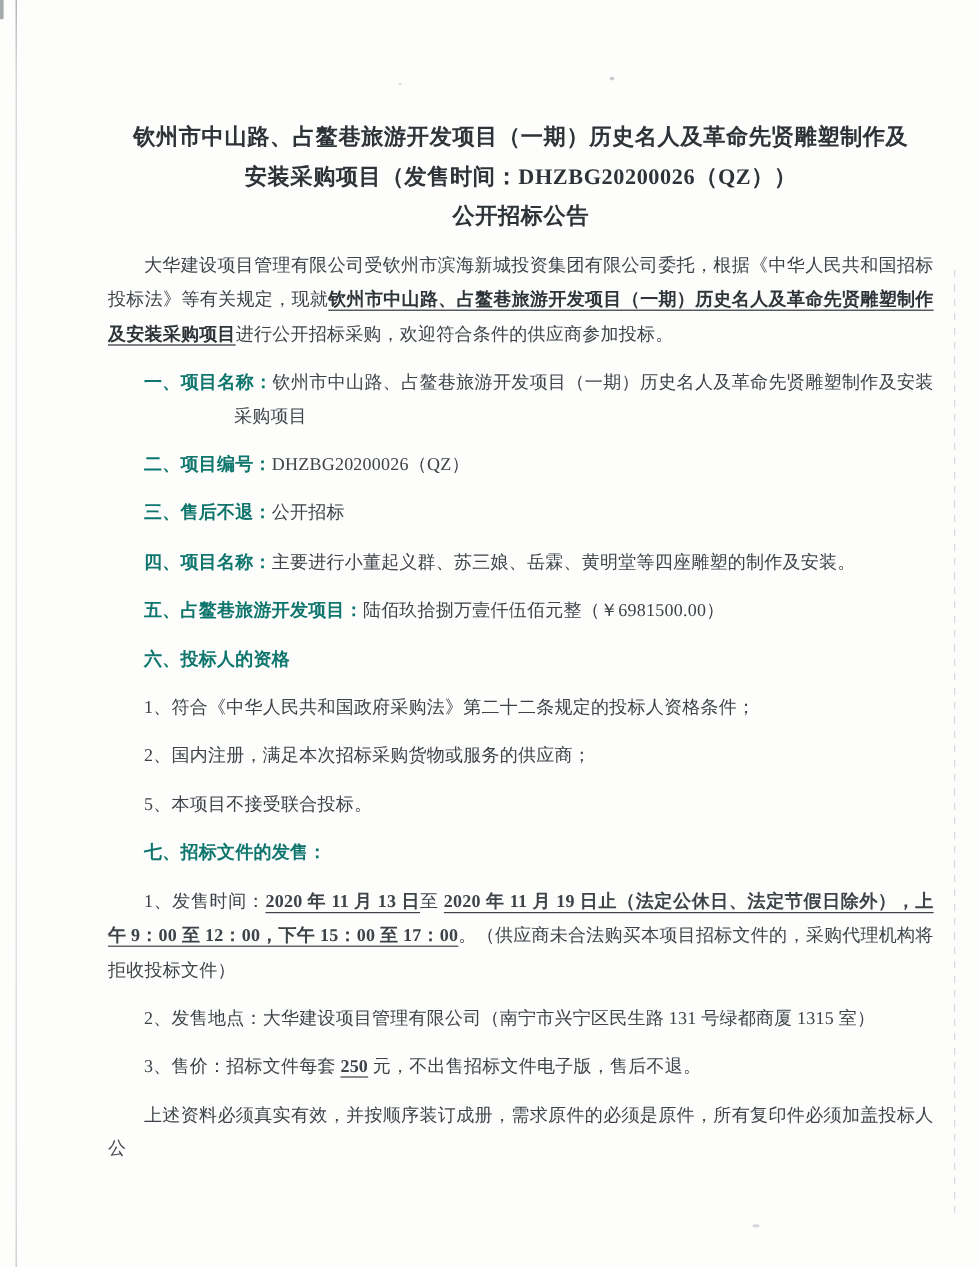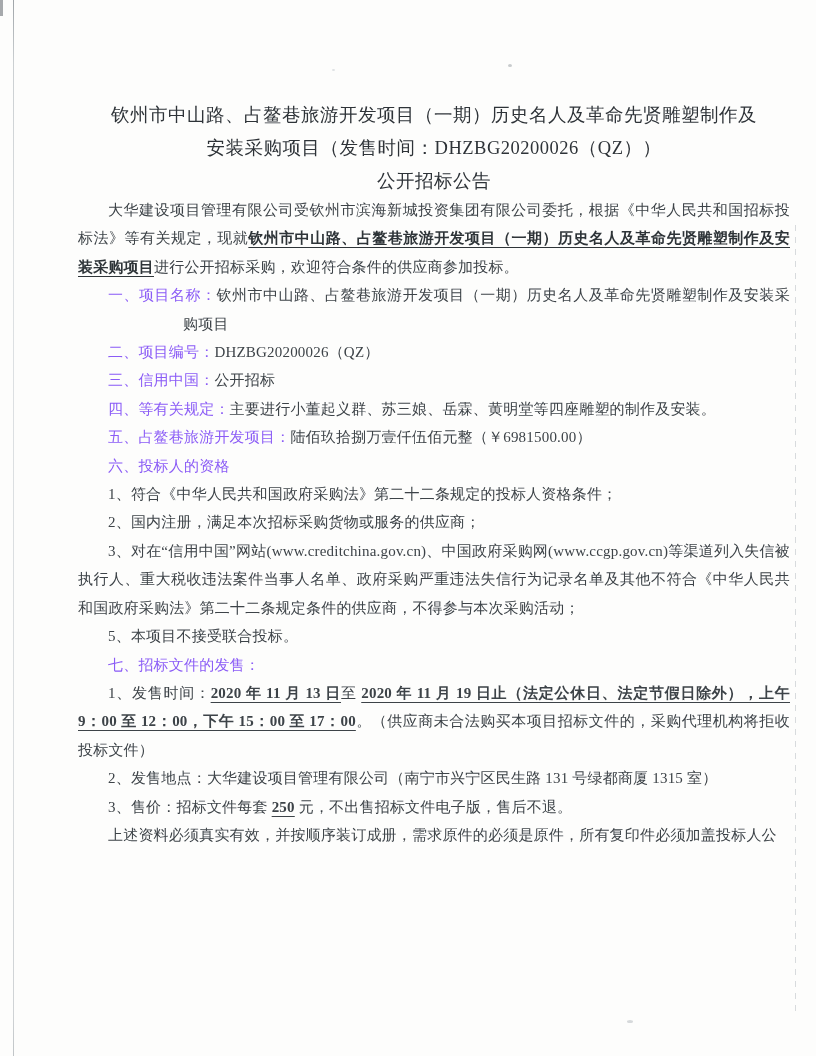--- a/index.html
+++ b/index.html
@@ -11,26 +11,26 @@
     background:linear-gradient(to bottom,#8f959a 0%,#c2c7ca 6%,#d7dbde 25%,#d3d7da 70%,#c7cbce 96%,#b6bbbe 100%);
     opacity:.85;}
   .scan-line-right{position:absolute;left:795px;top:225px;width:1px;height:790px;
     background:repeating-linear-gradient(to bottom,#ced2d5 0 6px,transparent 6px 12px);opacity:.8;}
   .scan-notch{position:absolute;left:0;top:0;width:3px;height:16px;background:#80858a;opacity:.7;}
   .speck1{position:absolute;left:508px;top:64px;width:4px;height:3px;background:#c8cbcd;border-radius:50%;}
   .speck2{position:absolute;left:627px;top:1020px;width:6px;height:3px;background:#d6d9db;border-radius:50%;}
   .speck3{position:absolute;left:332px;top:69px;width:3px;height:2px;background:#dfe2e4;border-radius:50%;}
   
   .doc-title{position:absolute;left:78px;top:99px;width:712px;text-align:center;
-    font-size:18.5px;font-weight:normal;line-height:33px;color:#2e3338;letter-spacing:.5px;}
+    font-size:18.5px;font-weight:bold;line-height:33px;color:#2e3338;letter-spacing:.5px;}
   .doc-body{position:absolute;left:78px;top:196px;width:712px;font-size:15px;line-height:28.4px;
     text-align:justify;text-justify:inter-character;color:#3d4348;letter-spacing:.2px;}
-  .para{margin:0;text-indent:2em;}
+  .para{margin:12px;text-indent:2em;}
   .para.hang{padding-left:7em;text-indent:-5em;}
-  .b{font-weight:normal;color:#8b5cf6;}
+  .b{font-weight:bold;color:#0f766e;}
   .u{text-decoration:underline;text-underline-offset:4px;text-decoration-thickness:1px;font-weight:bold;}
   .bu{font-weight:bold;color:#2e3438;text-decoration:underline;text-underline-offset:4px;text-decoration-thickness:1px;}
 </style>
 </head>
 <body>
 
 <div class="page">
   <div class="scan-line-left"></div>
   <div class="scan-line-right"></div>
   <div class="scan-notch"></div>
@@ -41,27 +41,26 @@
   <div class="doc-title">
     <div>钦州市中山路、占鳌巷旅游开发项目（一期）历史名人及革命先贤雕塑制作及</div>
     <div>安装采购项目（发售时间：DHZBG20200026（QZ））</div>
     <div>公开招标公告</div>
   </div>
 
   <div class="doc-body">
       <p class="para"><span>大华建设项目管理有限公司受钦州市滨海新城投资集团有限公司委托，根据《中华人民共和国招标投标法》等有关规定，现就</span><span class="bu">钦州市中山路、占鳌巷旅游开发项目（一期）历史名人及革命先贤雕塑制作及安装采购项目</span><span>进行公开招标采购，欢迎符合条件的供应商参加投标。</span></p>
       <p class="para hang"><span class="b">一、项目名称：</span><span>钦州市中山路、占鳌巷旅游开发项目（一期）历史名人及革命先贤雕塑制作及安装采购项目</span></p>
       <p class="para"><span class="b">二、项目编号：</span><span>DHZBG20200026（QZ）</span></p>
-      <p class="para"><span class="b">三、信用中国：</span><span>公开招标</span></p>
-      <p class="para"><span class="b">四、等有关规定：</span><span>主要进行小董起义群、苏三娘、岳霖、黄明堂等四座雕塑的制作及安装。</span></p>
+      <p class="para"><span class="b">三、售后不退：</span><span>公开招标</span></p>
+      <p class="para"><span class="b">四、项目名称：</span><span>主要进行小董起义群、苏三娘、岳霖、黄明堂等四座雕塑的制作及安装。</span></p>
       <p class="para"><span class="b">五、占鳌巷旅游开发项目：</span><span>陆佰玖拾捌万壹仟伍佰元整（￥6981500.00）</span></p>
       <p class="para"><span class="b">六、投标人的资格</span></p>
       <p class="para"><span>1、符合《中华人民共和国政府采购法》第二十二条规定的投标人资格条件；</span></p>
       <p class="para"><span>2、国内注册，满足本次招标采购货物或服务的供应商；</span></p>
-      <p class="para"><span>3、对在“信用中国”网站(www.creditchina.gov.cn)、中国政府采购网(www.ccgp.gov.cn)等渠道列入失信被执行人、重大税收违法案件当事人名单、政府采购严重违法失信行为记录名单及其他不符合《中华人民共和国政府采购法》第二十二条规定条件的供应商，不得参与本次采购活动；</span></p>
       <p class="para"><span>5、本项目不接受联合投标。</span></p>
       <p class="para"><span class="b">七、招标文件的发售：</span></p>
       <p class="para"><span>1、发售时间：</span><span class="u">2020 年 11 月 13 日</span><span>至 </span><span class="u">2020 年 11 月 19 日止（法定公休日、法定节假日除外），上午 9：00 至 12：00，下午 15：00 至 17：00</span><span>。（供应商未合法购买本项目招标文件的，采购代理机构将拒收投标文件）</span></p>
       <p class="para"><span>2、发售地点：大华建设项目管理有限公司（南宁市兴宁区民生路 131 号绿都商厦 1315 室）</span></p>
       <p class="para"><span>3、售价：招标文件每套 </span><span class="u">250</span><span> 元，不出售招标文件电子版，售后不退。</span></p>
       <p class="para"><span>上述资料必须真实有效，并按顺序装订成册，需求原件的必须是原件，所有复印件必须加盖投标人公</span></p>
     </div>
 </div>
 
 </body></html>

